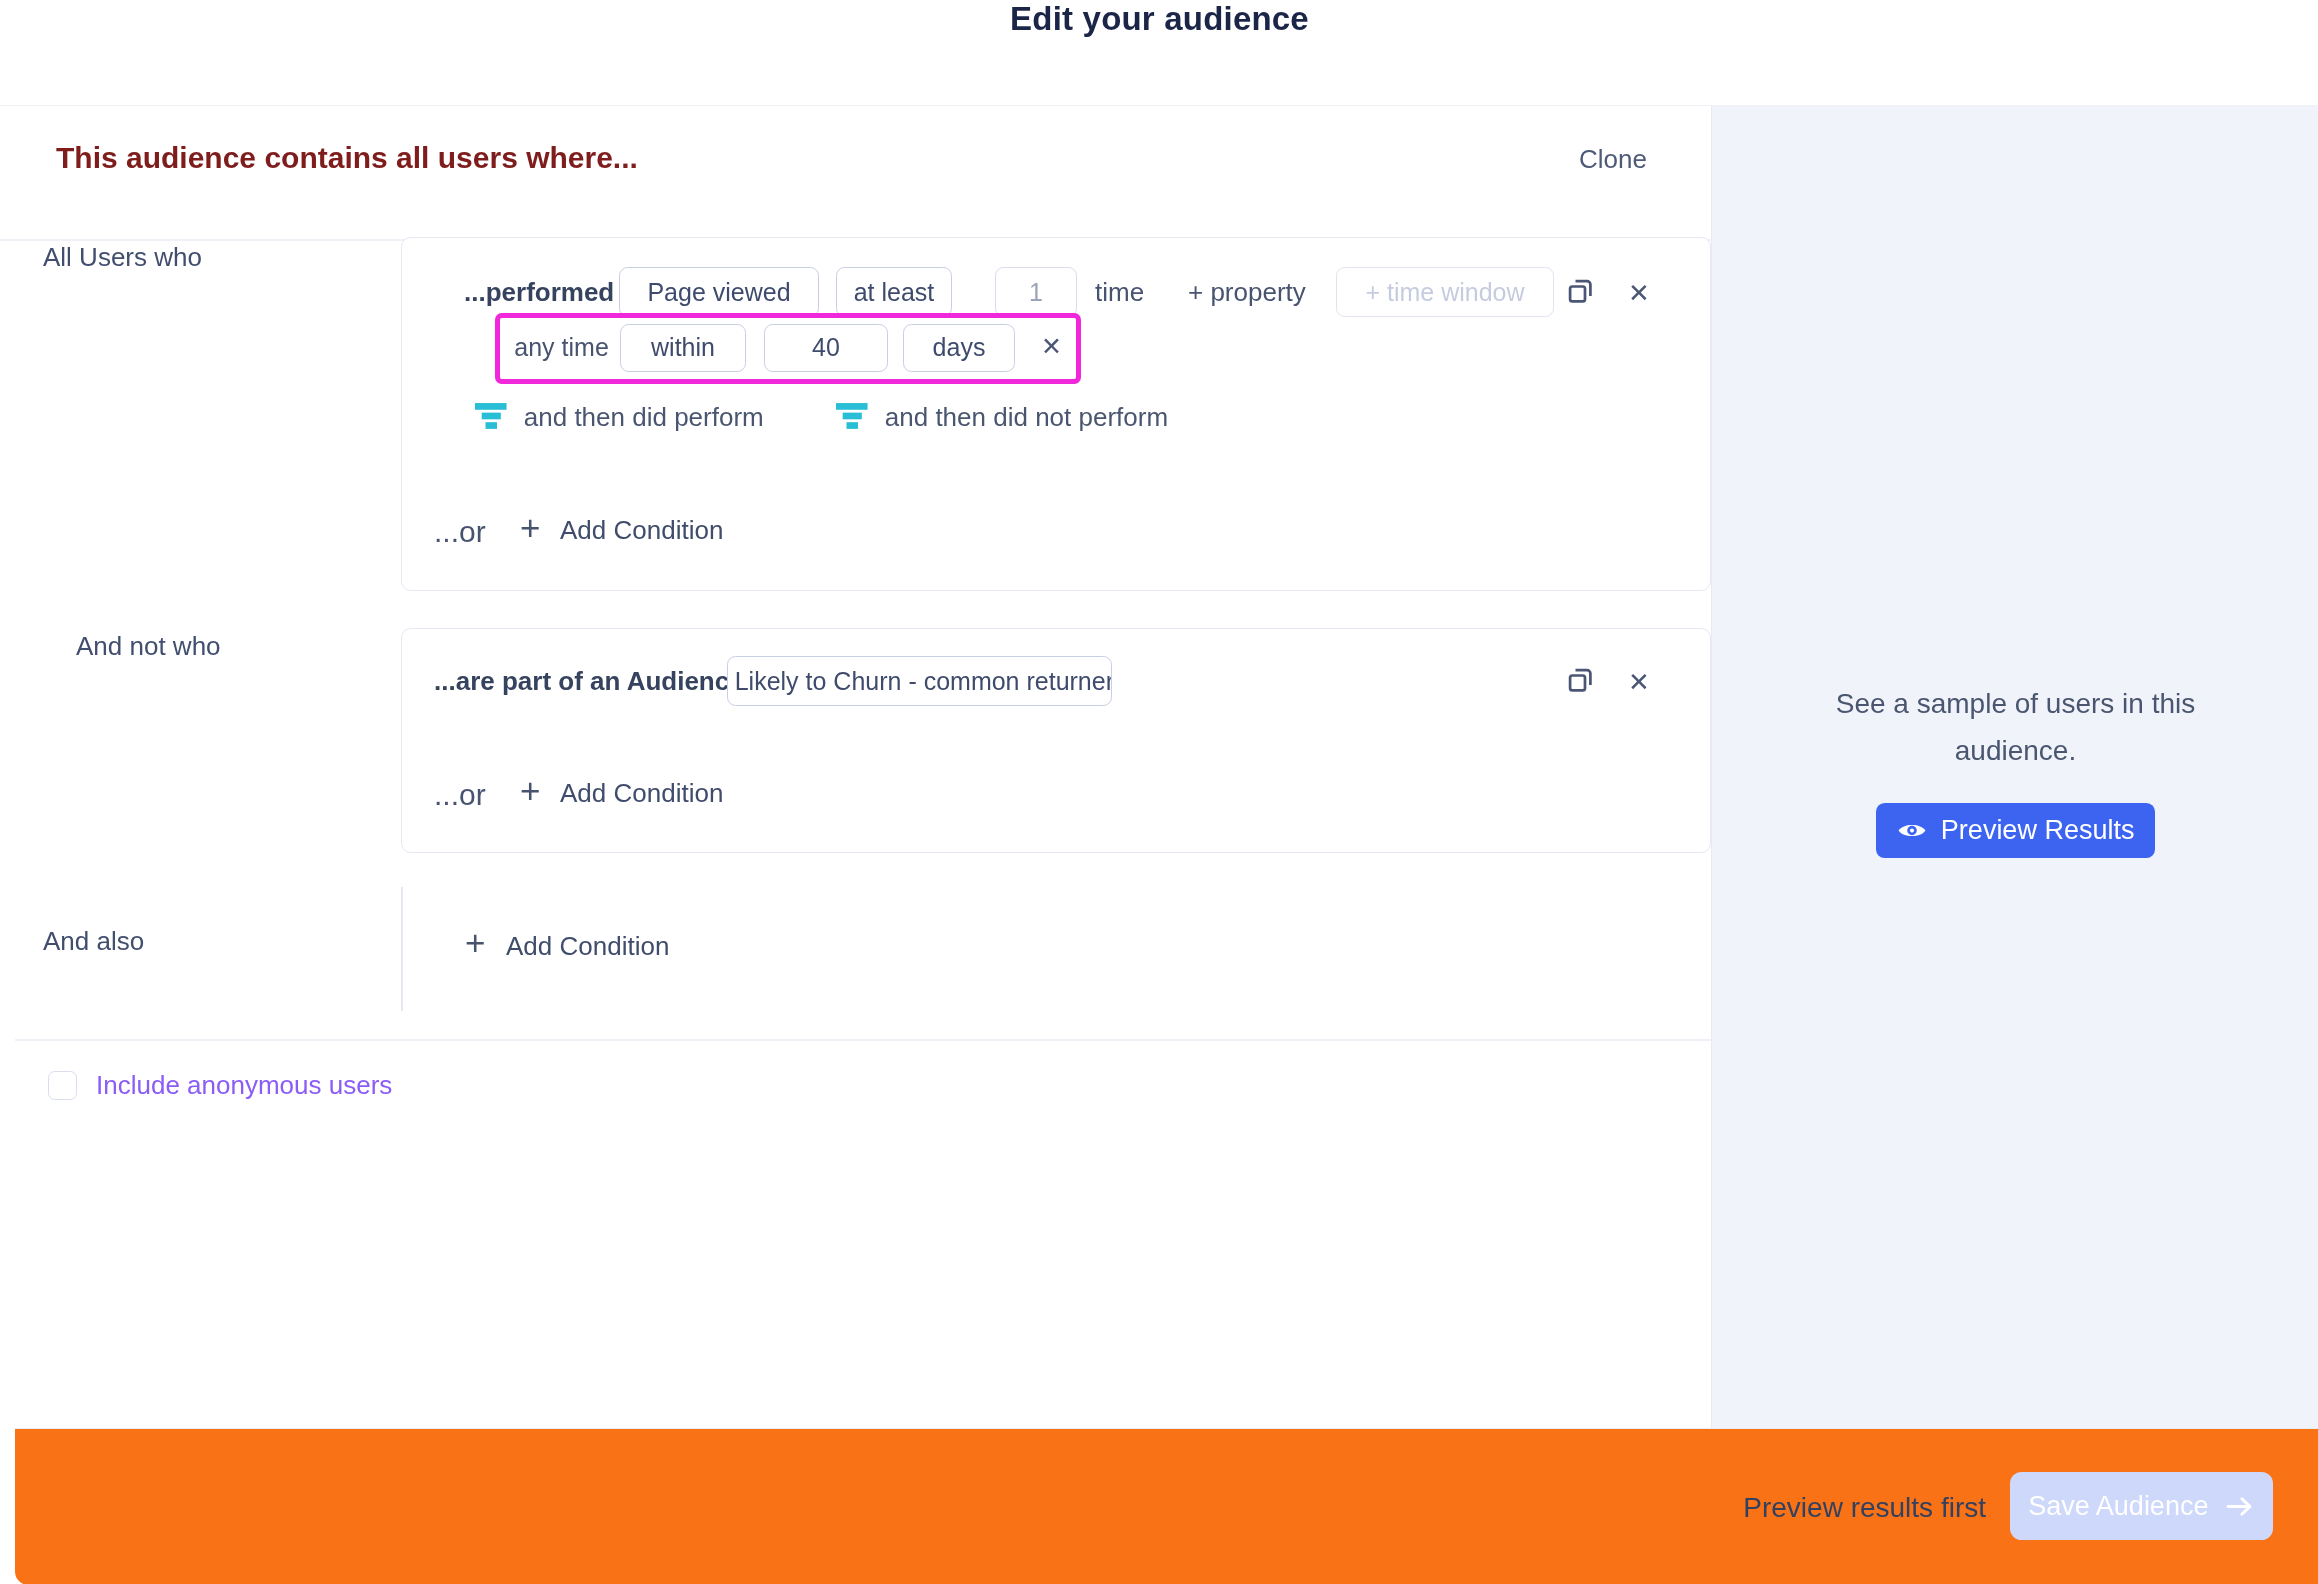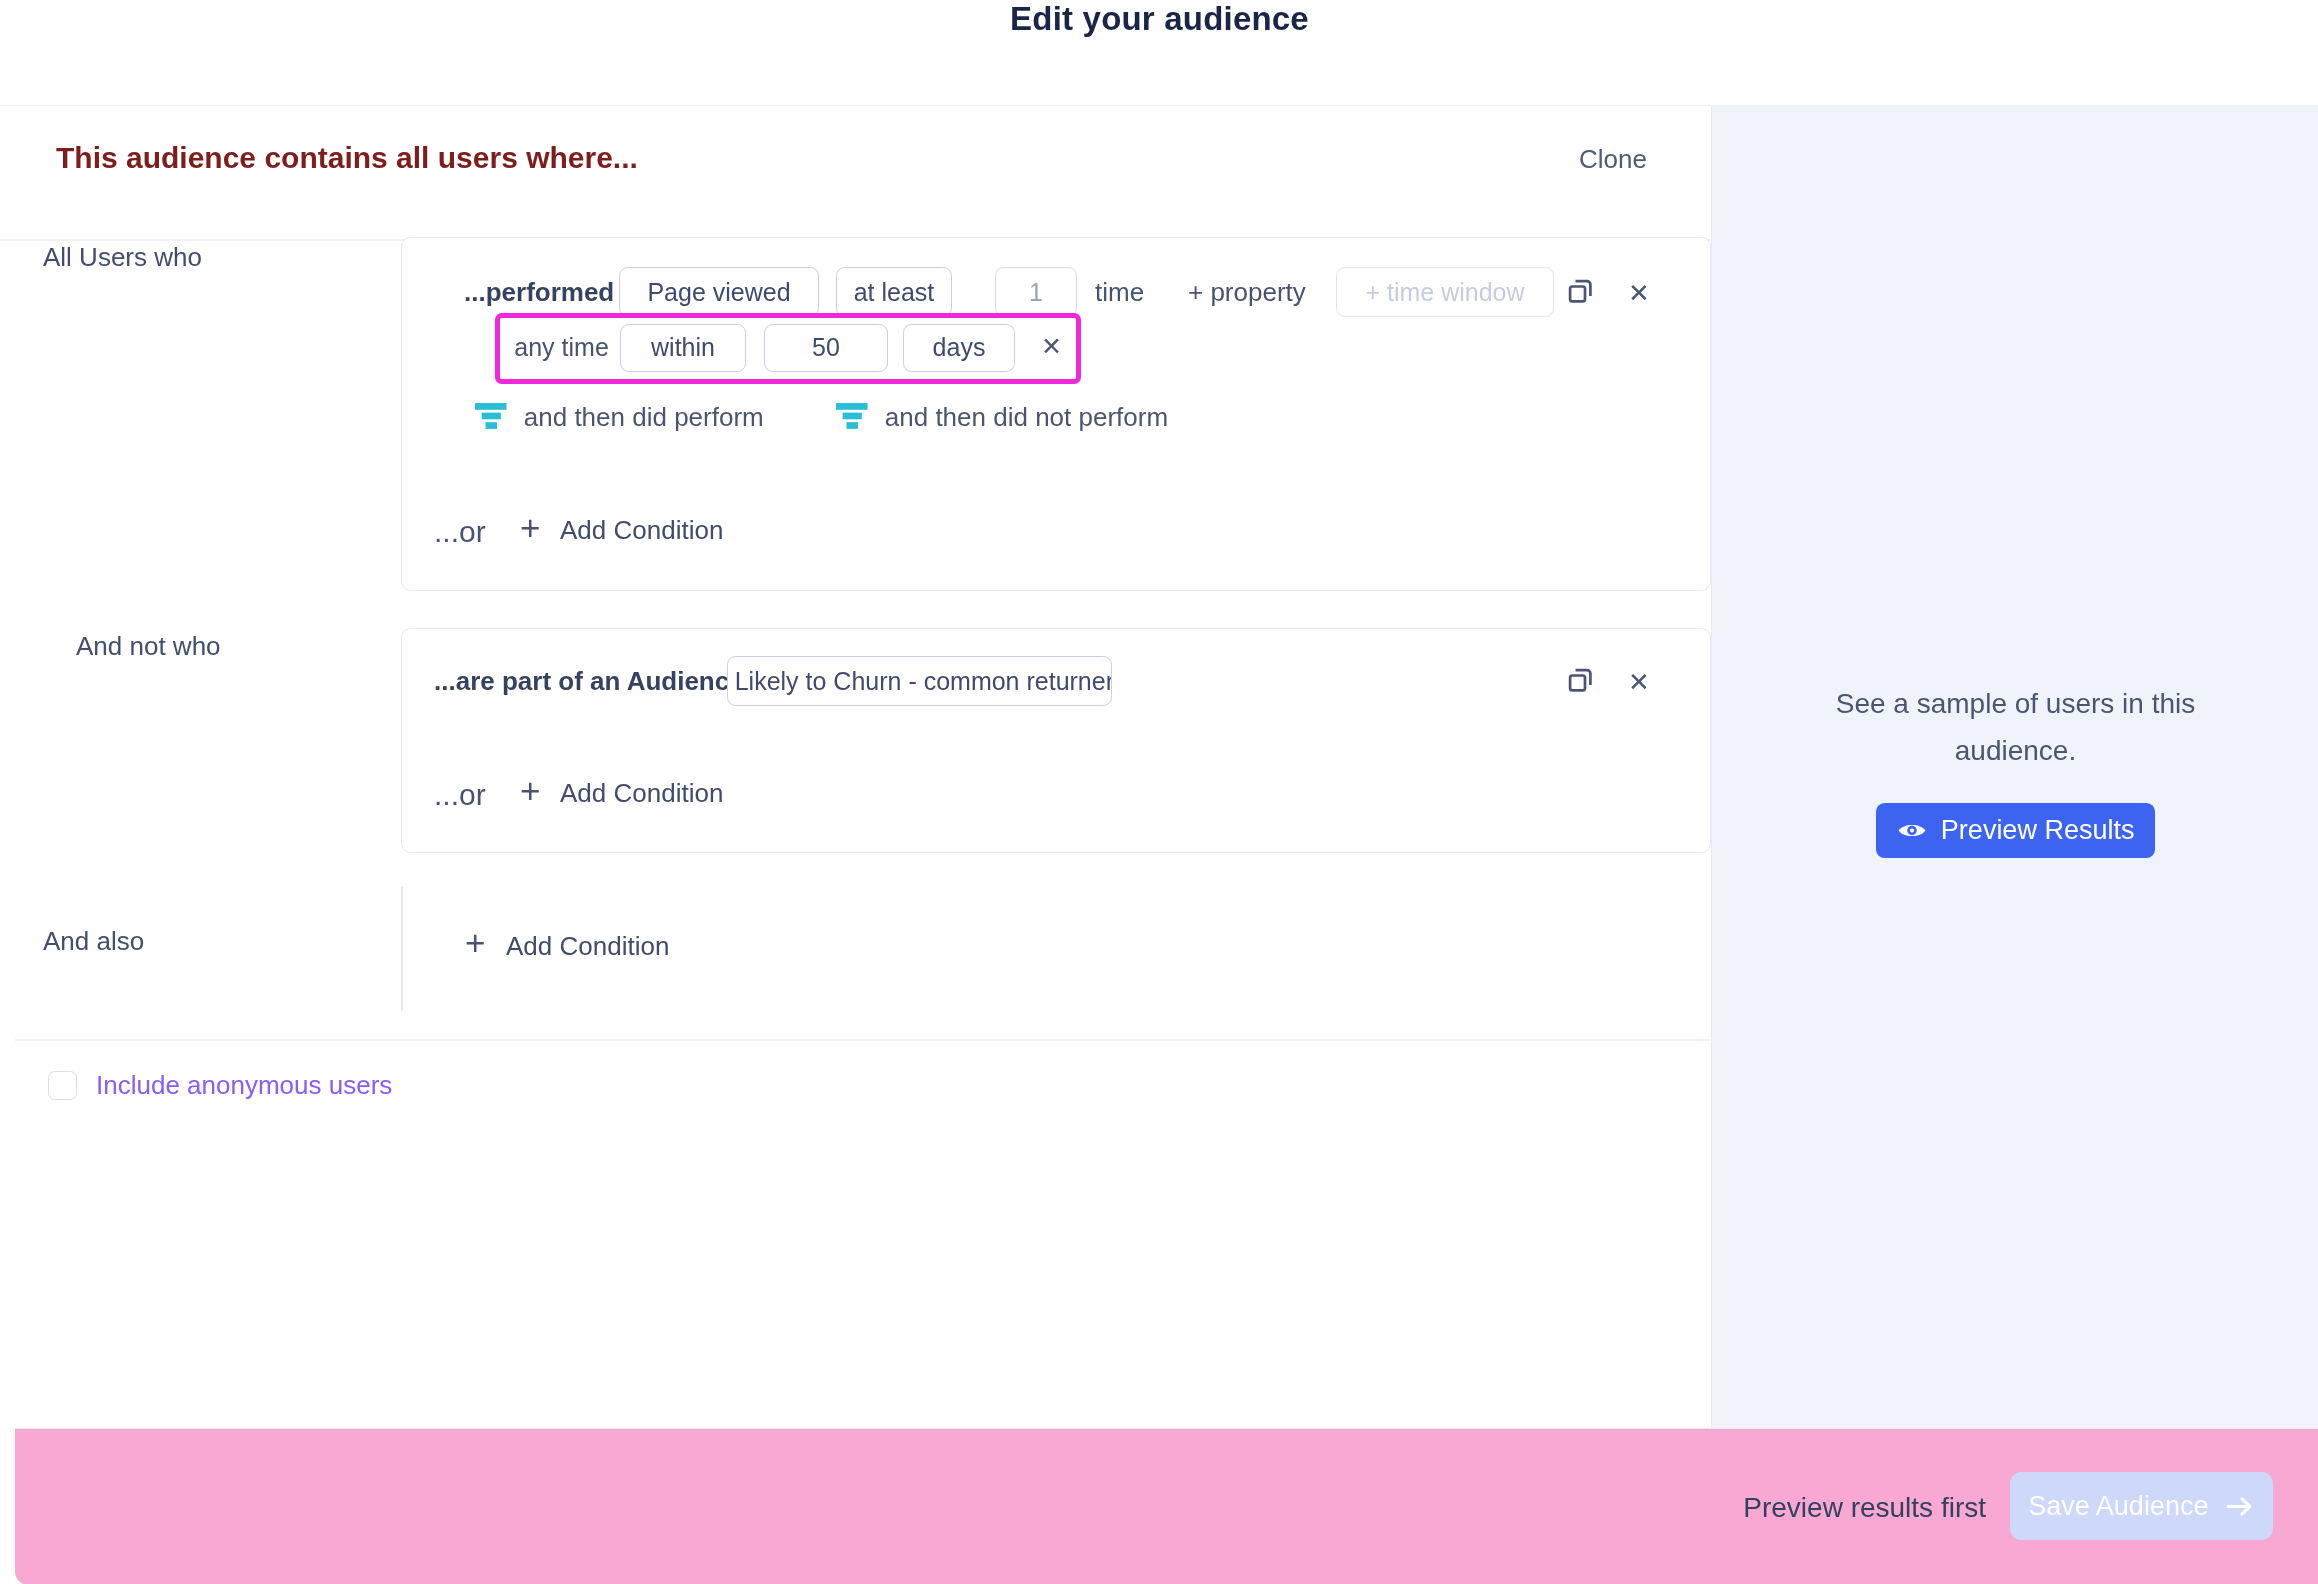--- a/index.html
+++ b/index.html
@@ -65,21 +65,21 @@
 
   
   .panel-text{position:absolute;left:0;top:574px;width:100%;text-align:center;
     font-size:28px;color:#4A5670;line-height:47px;}
   .preview-btn{position:absolute;left:164px;top:697px;width:279px;height:55px;
     background:#3D63F1;border:none;border-radius:8.6px;display:flex;align-items:center;
     justify-content:center;gap:14.3px;color:#fff;font-size:27px;font-weight:500;
     font-family:inherit;cursor:pointer;}
 
   
-  .footer{position:absolute;bottom:0;left:15.3px;right:0;height:157px;background:#f9a8d4;
+  .footer{position:absolute;bottom:0;left:15.3px;right:0;height:157px;background:#f97316;
     border-top:1.9px solid #EAECF3;border-radius:0 0 0 13.4px;box-sizing:border-box;}
   .footer-hint{position:absolute;right:333px;top:63px;font-size:28px;color:#33405F;white-space:nowrap;}
   .save-btn{position:absolute;right:46px;top:43px;width:263px;height:68px;
     background:#CDD8FA;border:none;border-radius:11.5px;display:flex;align-items:center;
     justify-content:center;gap:16.3px;color:#fff;font-size:27px;font-weight:500;
     font-family:inherit;cursor:default;}
 </style>
 </head>
 <body>
 
@@ -116,21 +116,21 @@
         <svg width="32.5" height="32.5" viewBox="0 0 24 24" fill="none">
           <path d="M8.5 4.5 H17 A2.5 2.5 0 0 1 19.5 7 V15.5" stroke="#4A5674" stroke-width="2" fill="none"></path>
           <rect x="4.5" y="8.5" width="11" height="11" rx="1.6" stroke="#4A5674" stroke-width="2" fill="none"></rect>
         </svg>
       </button>
       <div class="abs x-icon" style="left:1226px;top:42px;">✕</div>
 
       <div class="highlight-box">
         <div class="abs txt" style="left:14.3px;top:15.3px;font-size:25px;">any time</div>
         <div class="chip" style="left:120px;width:126px;">within</div>
-        <div class="chip" style="left:264px;width:124px;">50</div>
+        <div class="chip" style="left:264px;width:124px;">40</div>
         <div class="chip" style="left:403px;width:112px;">days</div>
         <div class="abs x-icon" style="left:541px;top:16.3px;font-size:25px;">✕</div>
       </div>
 
       <div class="seq-link" style="left:73px;top:164px;">
         <svg width="32.5" height="27" viewBox="0 0 34 28">
           <rect x="0" y="1" width="33" height="7" fill="#28BED6"></rect>
           <rect x="7" y="11" width="20" height="7" fill="#28BED6"></rect>
           <rect x="11" y="21" width="12" height="7" fill="#28BED6"></rect>
         </svg>

